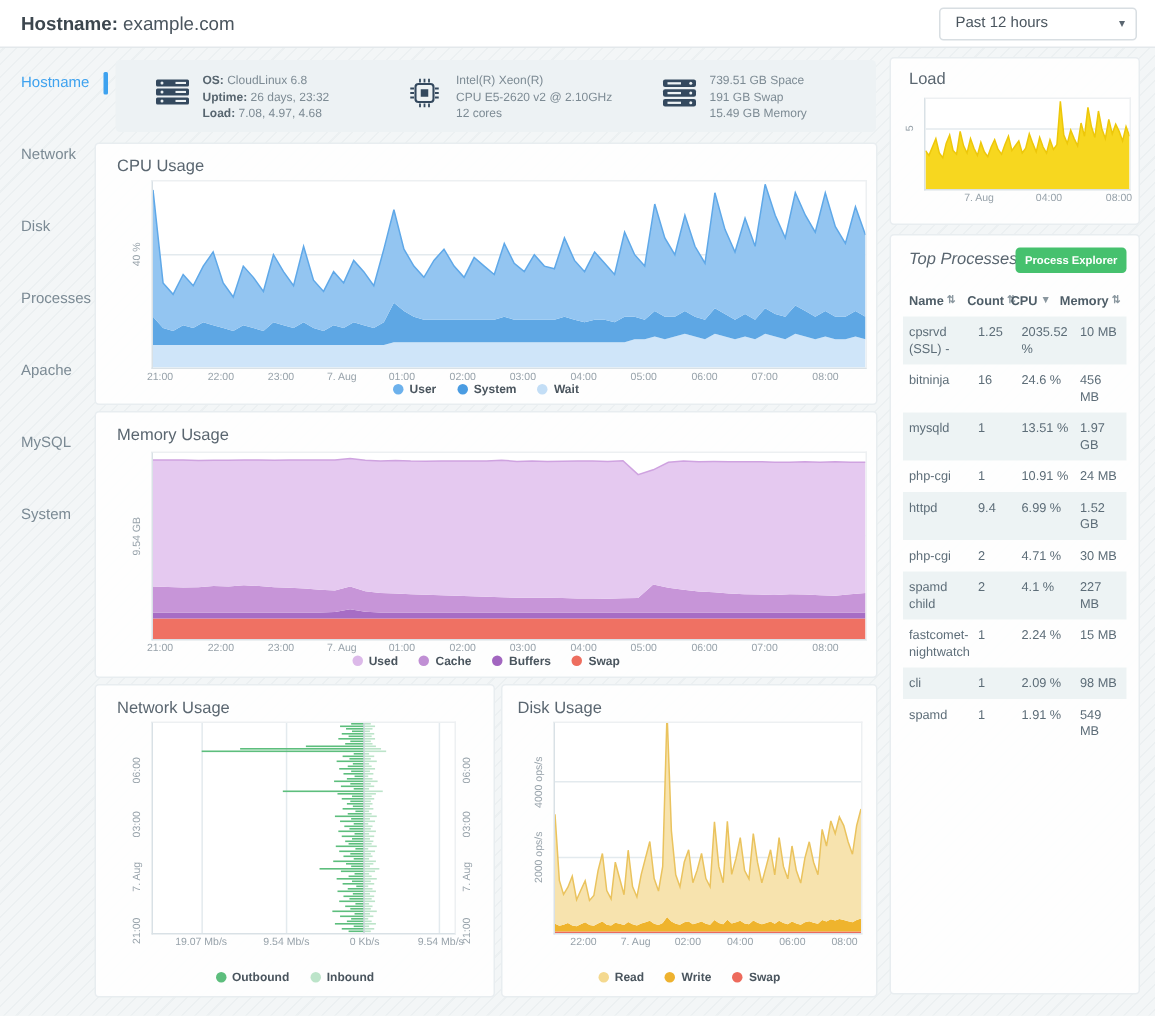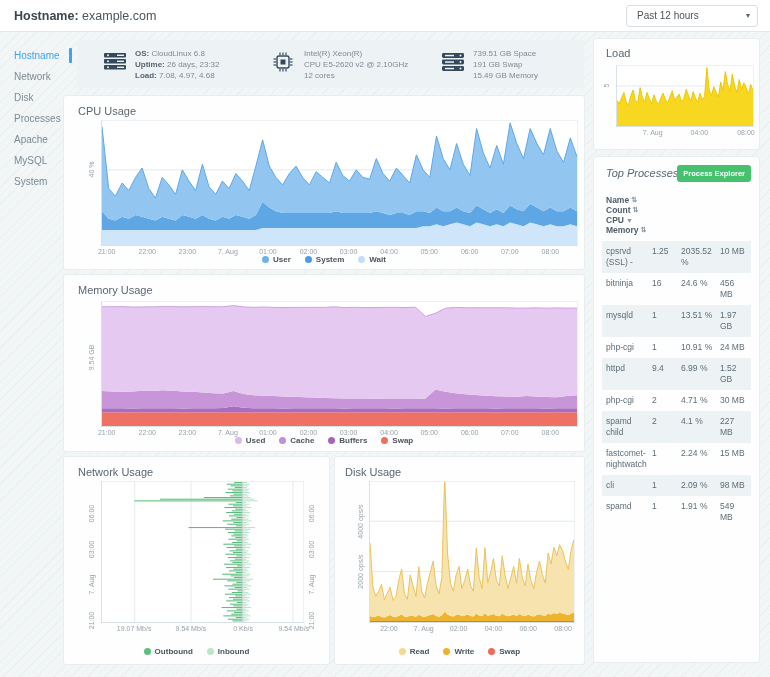--- a/index.html
+++ b/index.html
@@ -12,21 +12,21 @@
     color:#5a6670;
   }
   .topbar { position:absolute; left:0; top:0; width:770px; height:32px; background:#fff; border-bottom:1px solid #e3e8eb; z-index:5; }
   .hostname { position:absolute; left:14px; top:0; line-height:32px; font-size:12.5px; color:#3c464e; }
   .hostname b { font-weight:bold; }
   .hostname span { font-weight:normal; color:#4a555e; }
   .timerange { position:absolute; right:12px; top:5px; width:132px; height:22px; background:#fff; border:1px solid #d8dee2; border-radius:3px; font-size:10px; color:#4a555e; line-height:20px; padding-left:10px; cursor:pointer; }
   .timerange .caret { position:absolute; right:7px; top:0; font-size:8px; color:#5a6670; }
 
   .sidebar { position:absolute; left:0; top:32px; width:72px; bottom:0; }
-  .side-item { position:relative; height:21px; line-height:21px; padding-left:14px; font-size:10px; color:#7b8a94; cursor:pointer; }
+  .side-item { position:relative; height:21px; line-height:21px; padding-left:14px; font-size:10px; color:#7b8a94; cursor:pointer;margin-top:27px; }
   .side-item:first-child { margin-top:13px; }
   .side-item.active { color:#3ea2ef; }
   .side-item.active .ind { position:absolute; right:0; top:3px; width:3px; height:15px; background:#3ea2ef; border-radius:1px; }
 
   .infopanel { position:absolute; left:77px; top:40px; width:507px; height:48px; background:#edf2f4; border-radius:3px; display:flex; align-items:center; z-index:2; }
   .info-col { flex:1; display:flex; align-items:center; gap:8px; padding-left:26px; }
   .info-icon { flex:0 0 24px; color:#34495e; }
   .info-lines { font-size:8px; line-height:11px; color:#7d8b94; }
   .info-lines b { color:#57656f; font-weight:bold; }
 
@@ -37,21 +37,21 @@
   .xticks { position:relative; height:10px; margin-top:2px; }
   .xtick { position:absolute; top:0; transform:translateX(-50%); font-size:7px; color:#97a2aa; white-space:nowrap; }
   .ytick { position:absolute; transform:rotate(-90deg); font-size:7px; color:#97a2aa; white-space:nowrap; }
   .legend { position:absolute; left:0; right:0; display:flex; justify-content:center; gap:14px; }
   .li { display:flex; align-items:center; font-size:8px; font-weight:bold; color:#4a555e; cursor:pointer; }
   .li i { width:7px; height:7px; border-radius:50%; margin-right:4px; }
 
   
   .tp-btn { position:absolute; right:8px; top:8px; background:#46c16e; color:#fff; font-size:7.5px; font-weight:bold; padding:4px 6px; border:none; border-radius:3px; cursor:pointer; }
   .tp-table { position:absolute; left:8px; right:8px; top:34px; font-size:8.5px; color:#5d6d78; }
-  .thead { display:flex; padding:4px 4px 6px 4px; font-weight:bold; color:#4e5d67; font-size:8.5px; cursor:pointer;flex-direction:column; }
+  .thead { display:flex; padding:4px 4px 6px 4px; font-weight:bold; color:#4e5d67; font-size:8.5px; cursor:pointer; }
   .thead .sort { font-size:7px; color:#8a979f; margin-left:2px; }
   .trow { display:flex; padding:5px 4px; line-height:11px; }
   .trow:nth-child(odd) { background:#edf3f4; }
   .c-name { width:46px; padding-right:3px; word-wrap:break-word; }
   .c-count { width:29px; }
   .c-cpu { width:39px; padding-right:2px; }
   .c-mem { flex:1; }
   .th { display:flex; align-items:center; }
 </style>
 </head>

